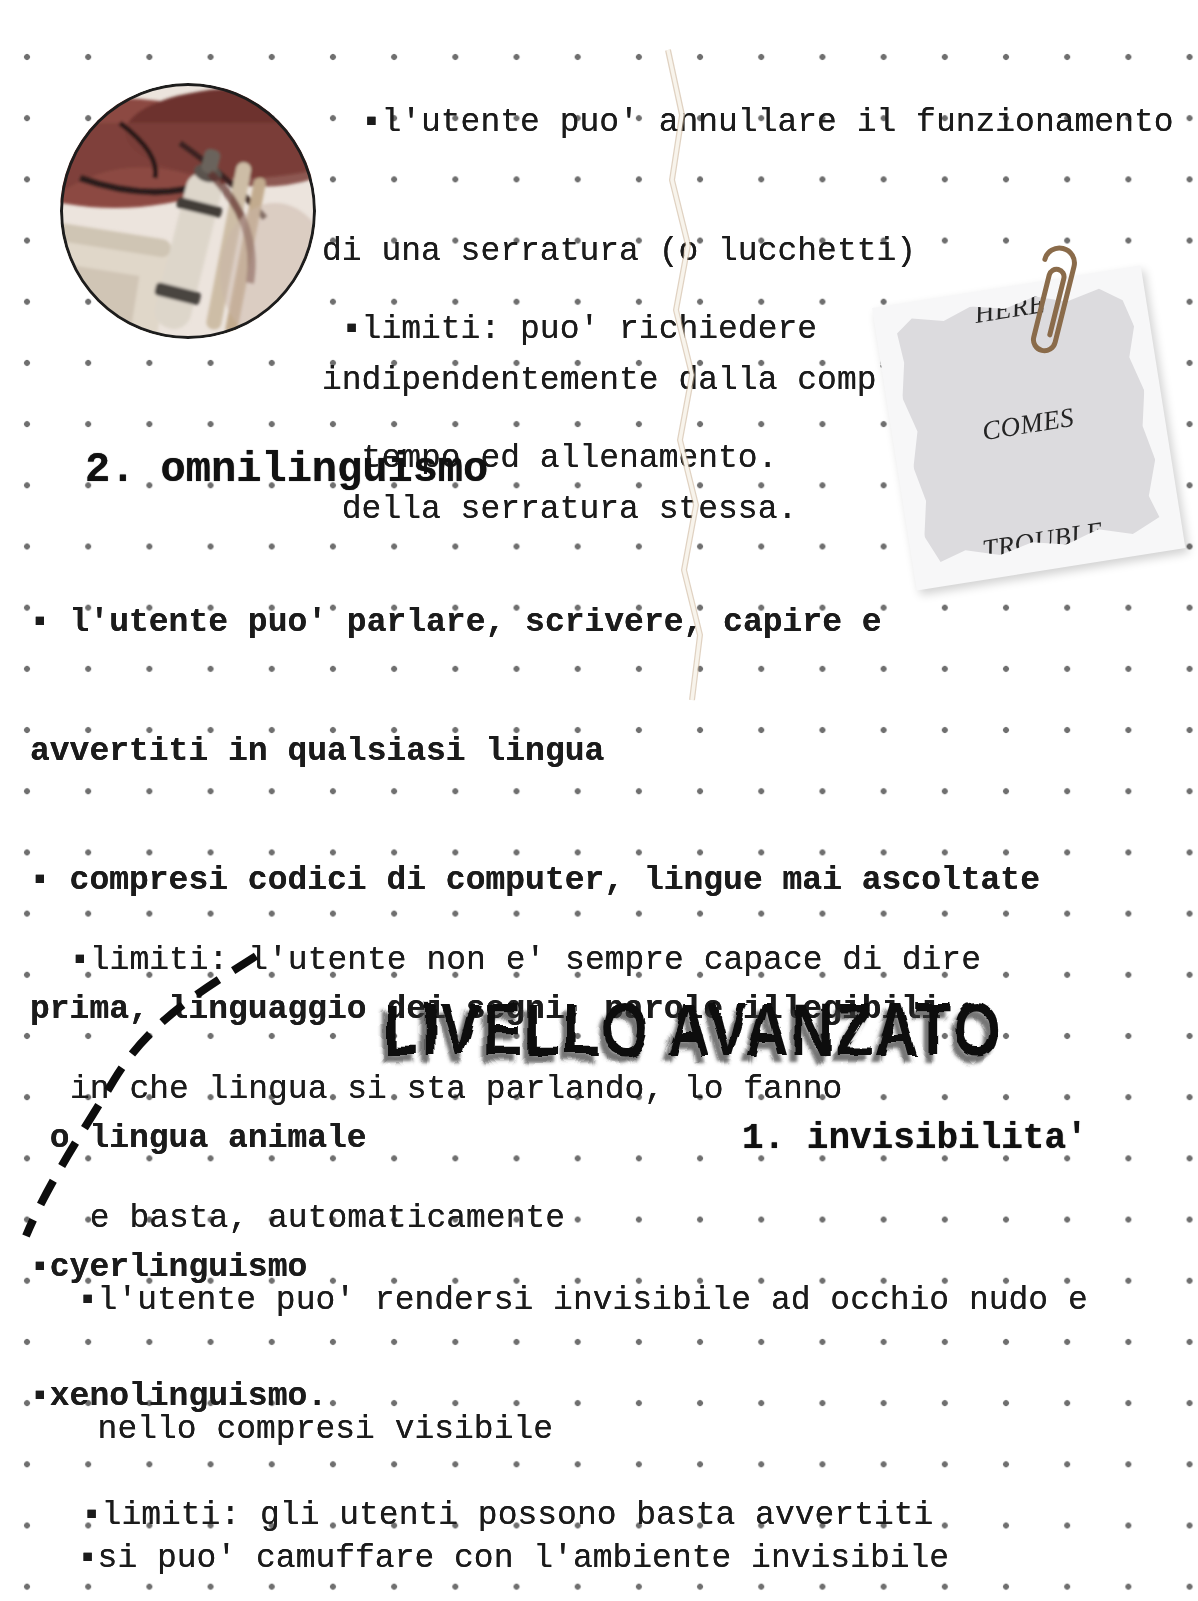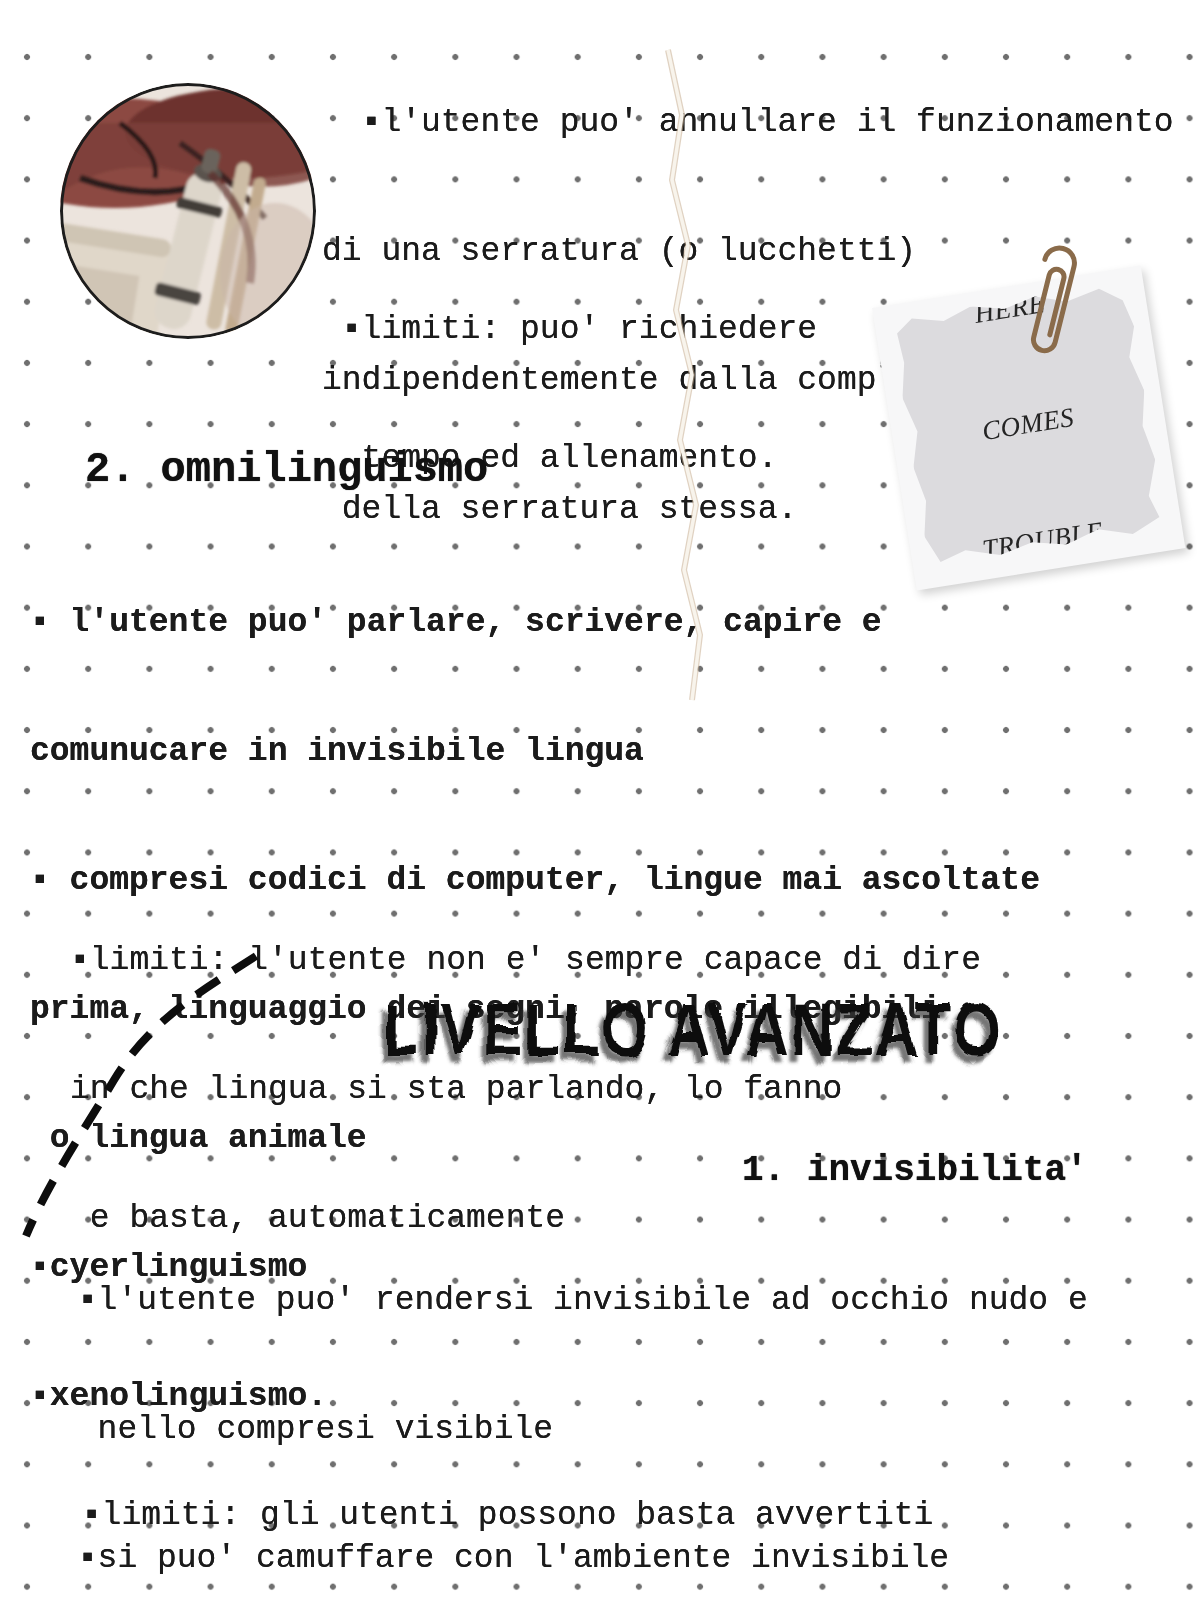--- a/index.html
+++ b/index.html
@@ -31,21 +31,21 @@
   .blockH{left:58px;top:1193px;}
   .blockI{left:62px;top:1408px;}
   .heading2{
     position:absolute;left:85px;top:444px;
     font-family:"Liberation Mono", monospace;
     font-weight:bold;font-size:42px;line-height:52px;
     color:#111;z-index:3;white-space:pre;
     text-shadow:0 0 0.8px #111;
   }
   .heading1{
-    position:absolute;left:742px;top:1148px;
+    position:absolute;left:742px;top:1116px;
     font-family:"Liberation Mono", monospace;
     font-weight:bold;font-size:36px;line-height:46px;
     color:#111;z-index:3;white-space:pre;
     text-shadow:0 0 0.8px #111;
   }
   .big-title{
     position:absolute;left:383px;top:988px;
     font-family:"Liberation Sans", sans-serif;
     font-weight:bold;font-size:60px;letter-spacing:2px;
     color:#0e0e0e;z-index:3;white-space:pre;
@@ -159,21 +159,21 @@
     </div>
   </div>
   <svg class="svg-abs" style="left:1000px;top:240px;z-index:6;transform:rotate(14deg)" width="100" height="130" viewBox="0 0 100 130">
     <path d="M34 22 a15 15 0 0 1 30 0 v78 a11 11 0 0 1 -22 0 v-64 a7.5 7.5 0 0 1 15 0 v58" fill="none" stroke="#8a6b4a" stroke-width="5" stroke-linecap="round"></path>
   </svg>
 
   <div class="heading2">2. omnilinguismo</div>
 
   <div class="tw blockD">
     <div>▪ l'utente puo' parlare, scrivere, capire e</div>
-    <div>comunucare in invisibile lingua</div>
+    <div>avvertiti in qualsiasi lingua</div>
     <div>▪ compresi codici di computer, lingue mai ascoltate</div>
     <div>prima, linguaggio dei segni, parole illegibili</div>
     <div> o lingua animale</div>
     <div>▪cyerlinguismo</div>
     <div>▪xenolinguismo.</div>
   </div>
 
   <div class="tw blockE">
     <div>▪limiti: l'utente non e' sempre capace di dire</div>
     <div>in che lingua si sta parlando, lo fanno</div>

